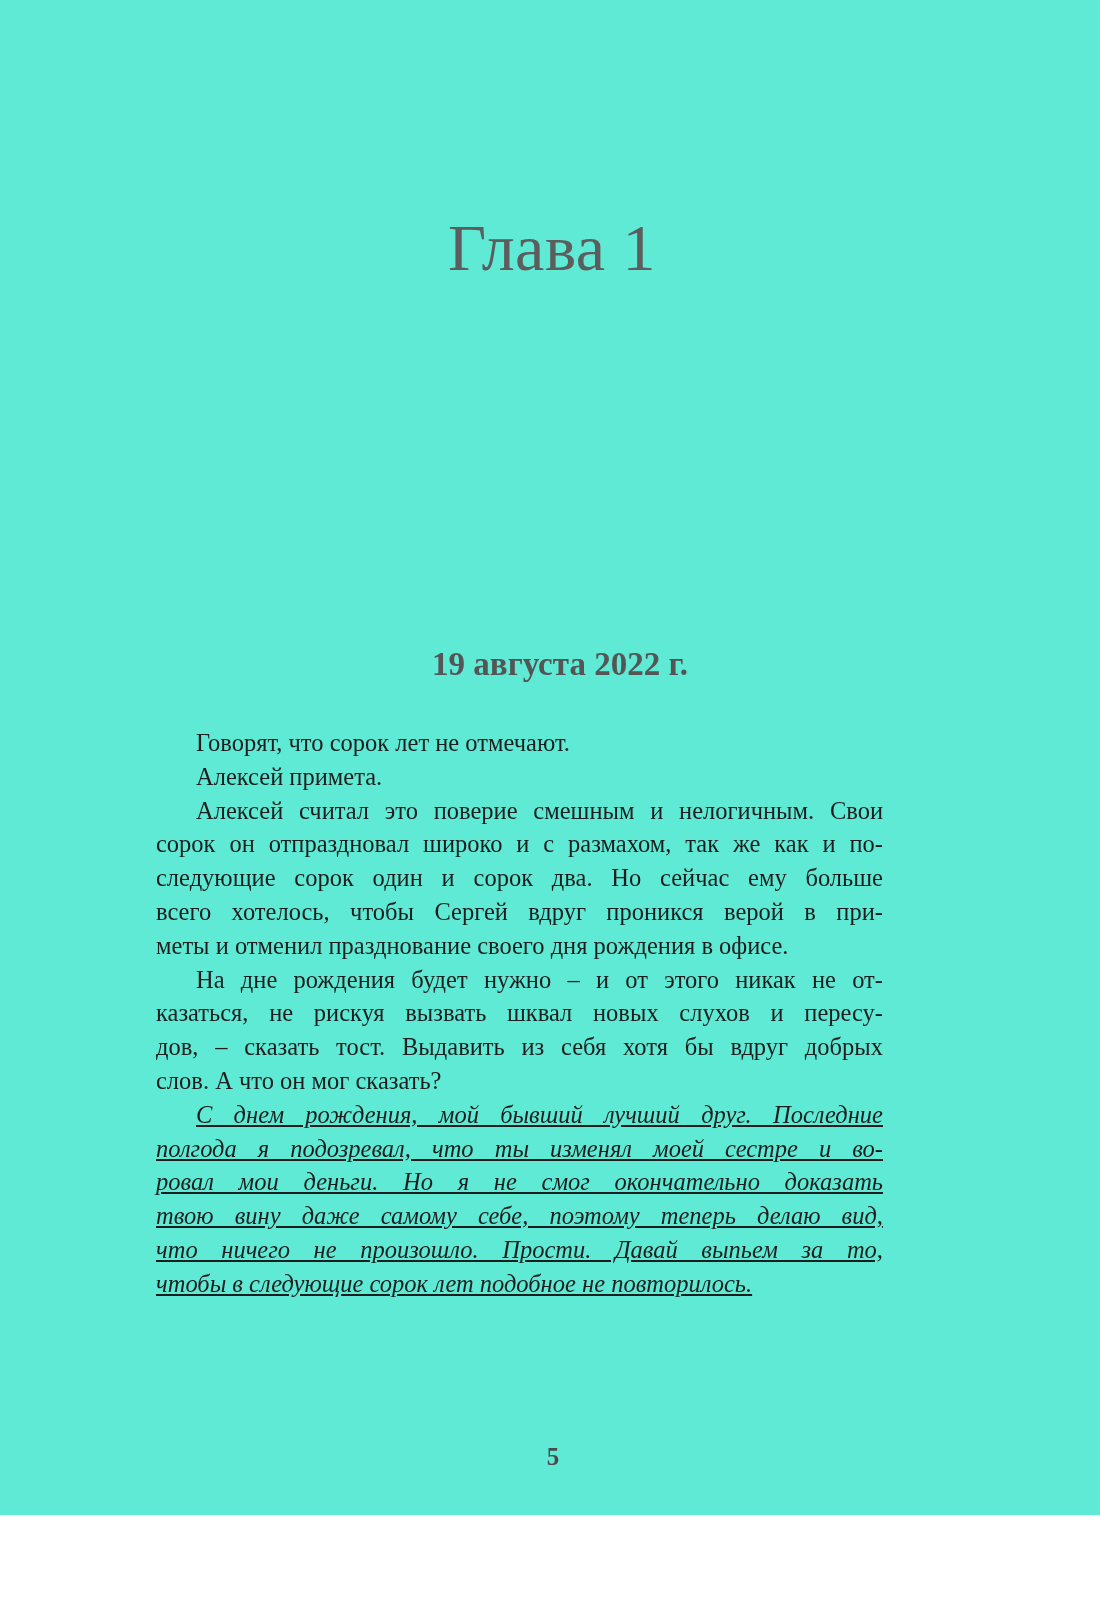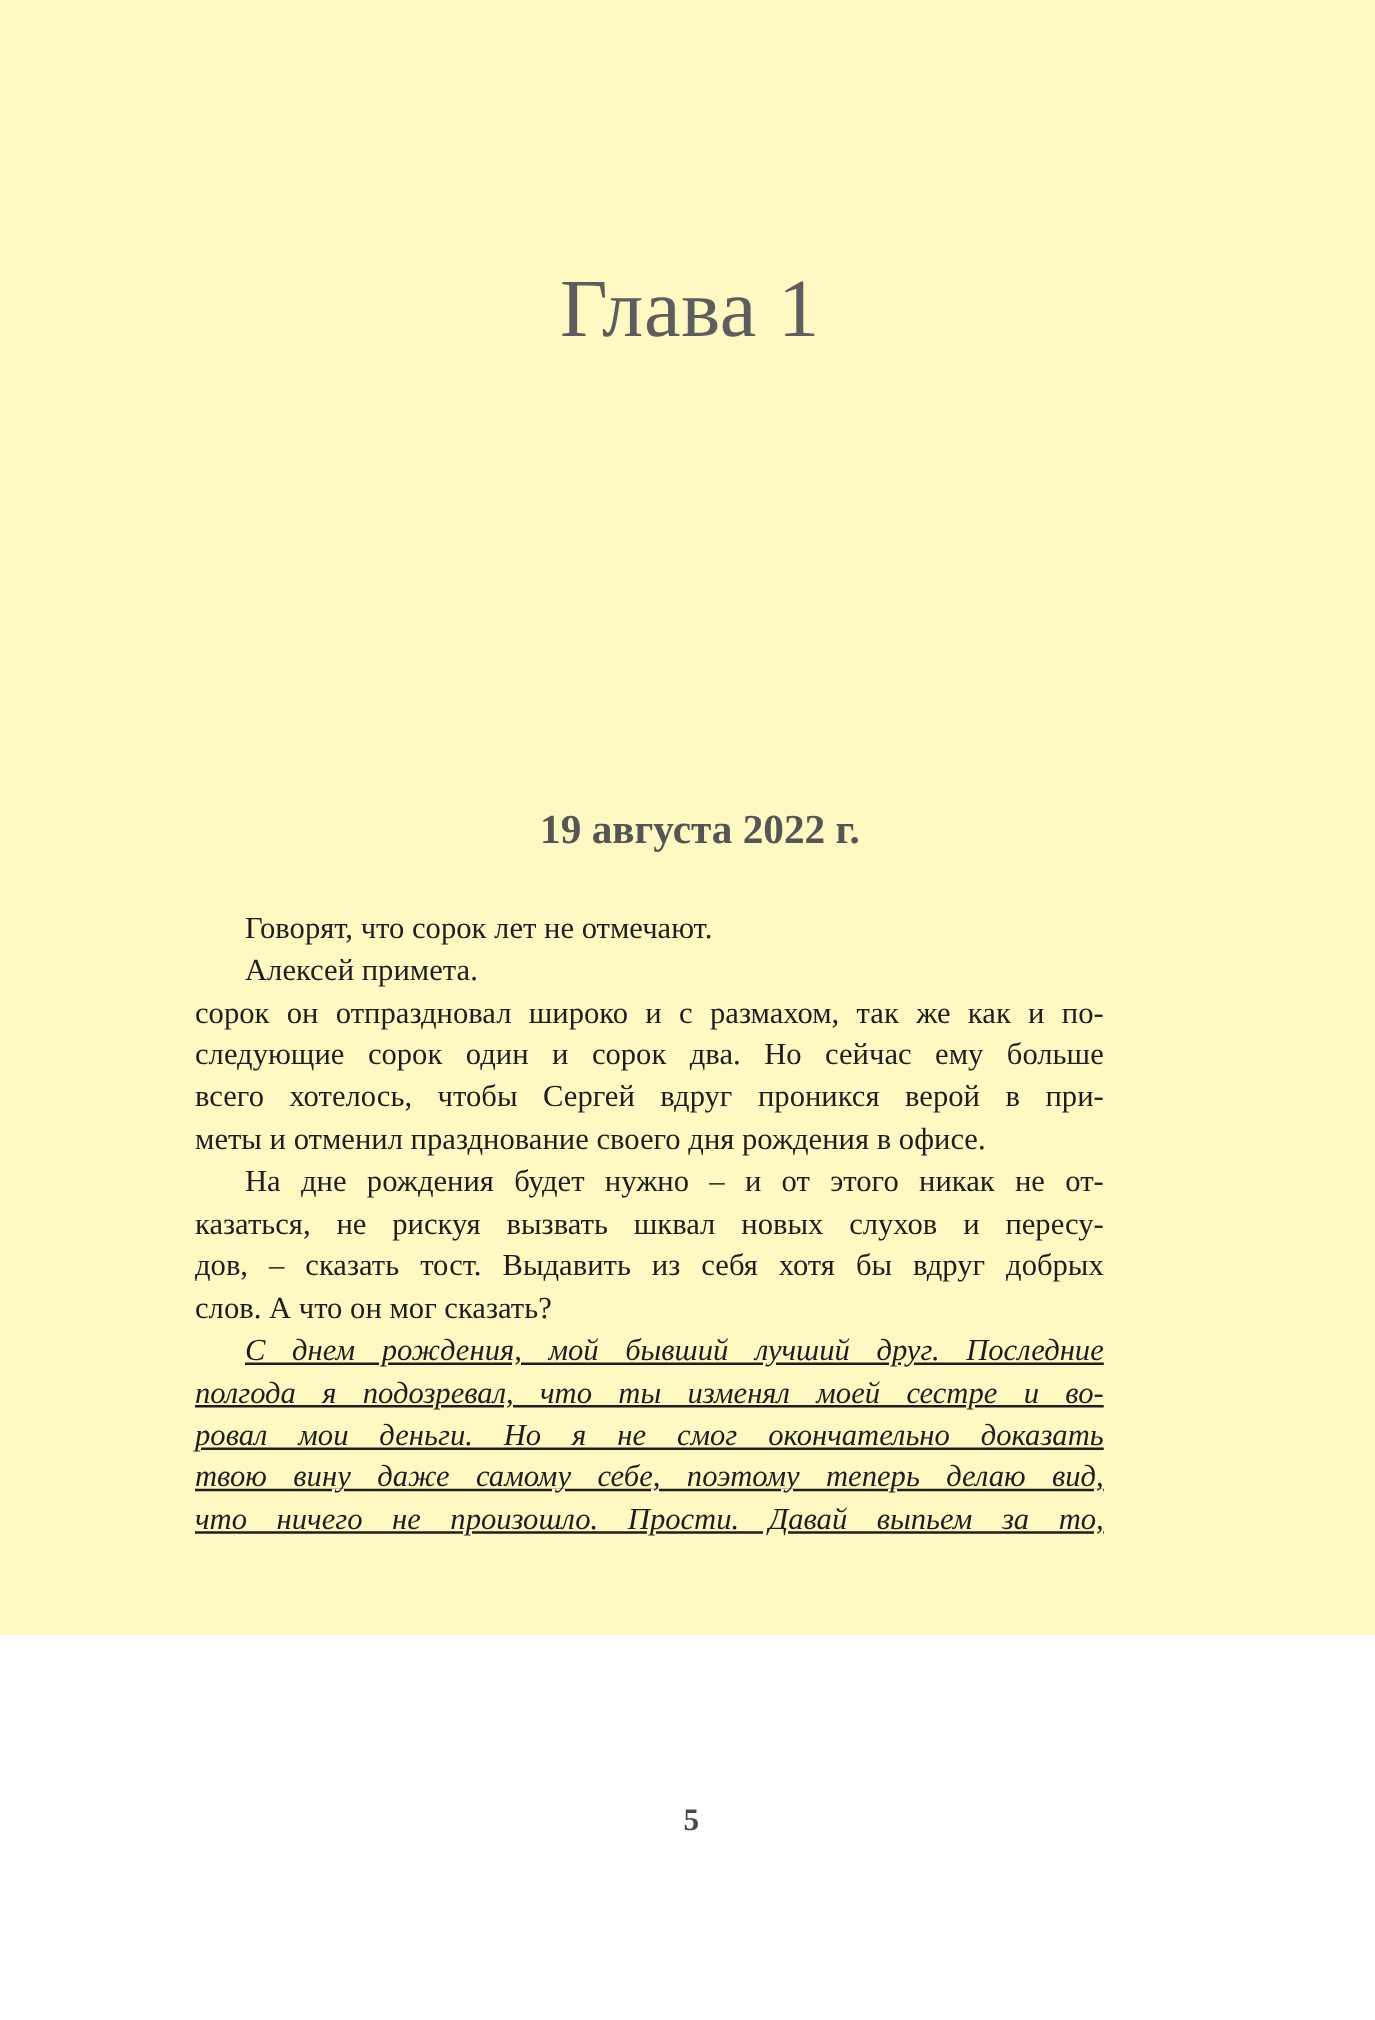--- a/index.html
+++ b/index.html
@@ -12,22 +12,22 @@
       height: 1616px;
       position: relative;
       overflow: hidden;
       font-family: "Liberation Serif", "DejaVu Serif", serif;
       color: #1f1f1f;
     }
     .page {
       position: absolute;
       left: 0; top: 0;
       width: 1100px;
-      height: 1308px;
-      background: #fef9c3;
+      height: 1515px;
+      background: #5eead4;
     }
     .chapter-title {
       position: absolute;
       left: 0; right: 0;
       top: 208px;
       text-align: center;
       font-size: 66px;
       line-height: 80px;
       color: #5d5d5d;
       letter-spacing: 0.5px;
@@ -85,29 +85,31 @@
 <body>
 
 <div class="page">
   <div class="chapter-title">Глава 1</div>
 
   <div class="date-heading">19 августа 2022 г.</div>
 
   <div class="body-text">
     <span class="line indent last">Говорят, что сорок лет не отмечают.</span>
     <span class="line indent last">Алексей примета.</span>
+    <span class="line indent">Алексей считал это поверие смешным и нелогичным. Свои</span>
     <span class="line">сорок он отпраздновал широко и с размахом, так же как и по-</span>
     <span class="line">следующие сорок один и сорок два. Но сейчас ему больше</span>
     <span class="line">всего хотелось, чтобы Сергей вдруг проникся верой в при-</span>
     <span class="line last">меты и отменил празднование своего дня рождения в офисе.</span>
     <span class="line indent">На дне рождения будет нужно – и от этого никак не от-</span>
     <span class="line">казаться, не рискуя вызвать шквал новых слухов и пересу-</span>
     <span class="line">дов, – сказать тост. Выдавить из себя хотя бы вдруг добрых</span>
     <span class="line last">слов. А что он мог сказать?</span>
     <span class="line indent italic">С днем рождения, мой бывший лучший друг. Последние</span>
     <span class="line italic">полгода я подозревал, что ты изменял моей сестре и во-</span>
     <span class="line italic">ровал мои деньги. Но я не смог окончательно доказать</span>
     <span class="line italic">твою вину даже самому себе, поэтому теперь делаю вид,</span>
     <span class="line italic">что ничего не произошло. Прости. Давай выпьем за то,</span>
+    <span class="line last italic">чтобы в следующие сорок лет подобное не повторилось.</span>
   </div>
 
   <div class="page-number">5</div>
 </div>
 
 </body></html>

